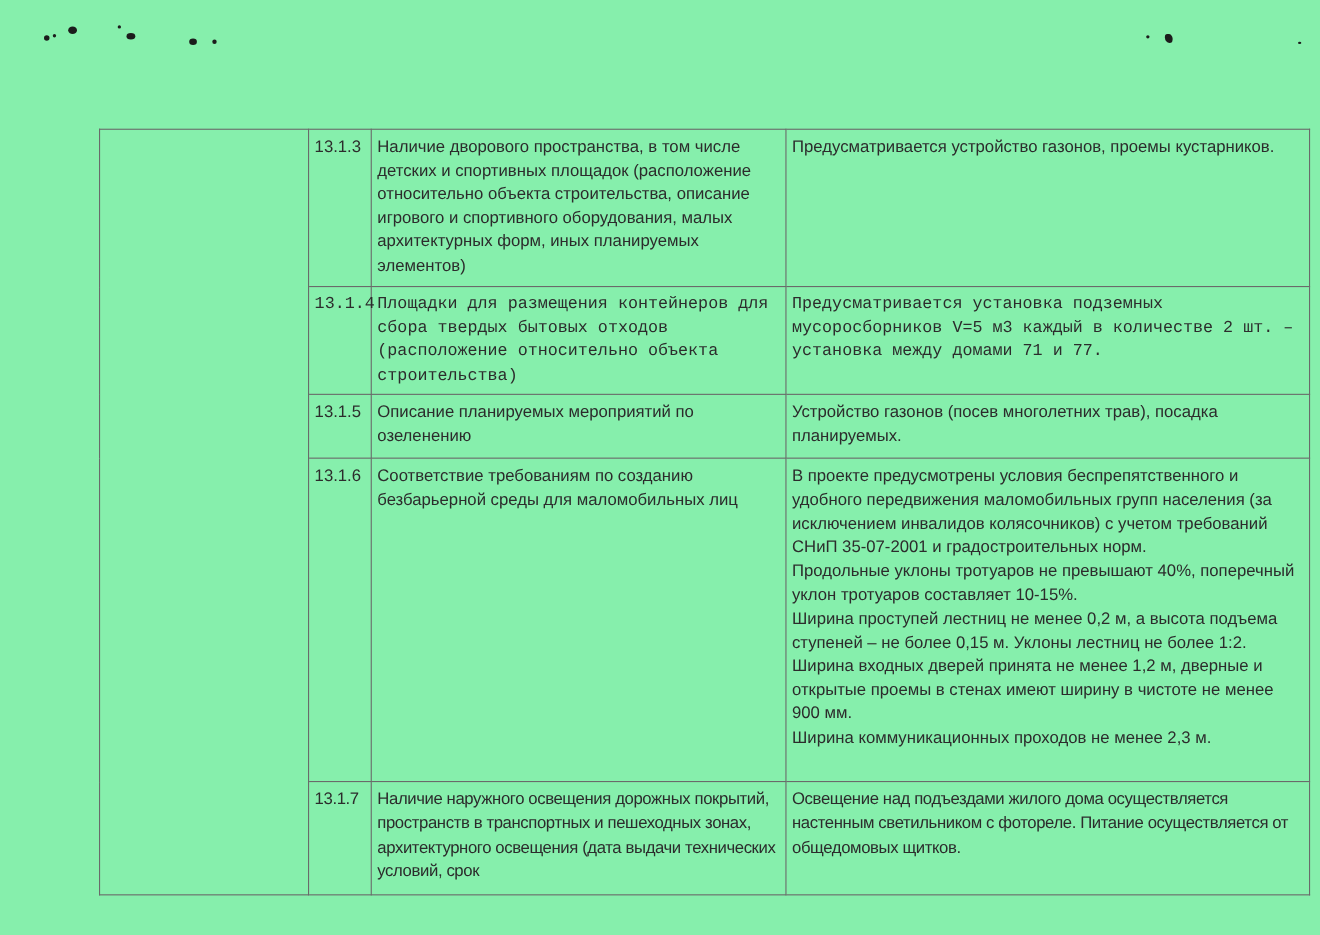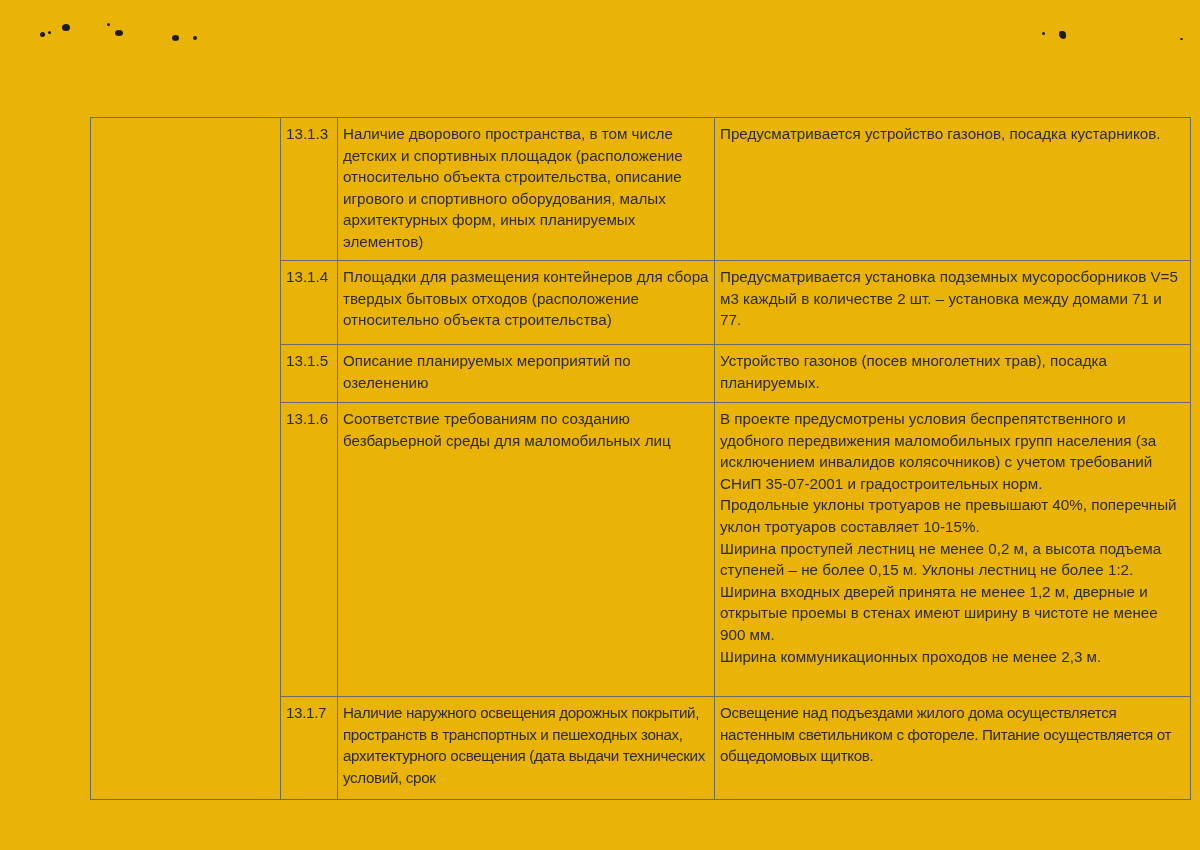--- a/index.html
+++ b/index.html
@@ -12,21 +12,21 @@
       height: 850px;
       position: relative;
       overflow: hidden;
       font-family: "Liberation Sans", "DejaVu Sans", sans-serif;
       color: #2a2a2a;
     }
     .page {
       position: absolute;
       left: 0; top: 0;
       width: 1200px; height: 850px;
-      background: #eab308;
+      background: #86efac;
     }
     .speck {
       position: absolute;
       background: #1c1c1c;
       border-radius: 50%;
     }
     table.doc-table {
       position: absolute;
       left: 90px;
       top: 117px;
@@ -40,21 +40,21 @@
       font-size: 15.2px;
       line-height: 21.6px;
       padding: 5px 5px 6px 5px;
       color: #2c2c2c;
     }
     td.col-section { width: 179px; }
     td.col-num { width: 46px; padding-left: 4px; padding-right: 2px; white-space: nowrap; }
     td.col-desc { width: 366px; }
     td.col-value { width: 465px; }
     .row-1313 td { height: 131px; }
-    .row-1314 td { height: 72px; }
+    .row-1314 td { height: 72px; font-family: Liberation Mono, monospace; }
     .row-1315 td { height: 46px; }
     .row-1316 td { height: 282px; }
     .row-1317 td { height: 91px; }
     .line { display: block; }
     .narrow-font {
       font-size: 14.6px;
       letter-spacing: -0.35px;
     }
   </style>
 </head>
@@ -73,21 +73,21 @@
   <div class="speck" style="left:1059px;top:31px;width:7px;height:8px;border-radius:30% 50% 40% 60%;"></div>
   <div class="speck" style="left:1180px;top:38px;width:3px;height:2px;"></div>
 
   <table class="doc-table">
     <tbody>
       <tr class="row-1313">
         <td class="col-section" rowspan="5"></td>
         <td class="col-num">13.1.3</td>
         <td class="col-desc">Наличие дворового пространства, в том числе детских и спортивных площадок (расположение относительно объекта строительства, описание игрового и спортивного оборудования, малых архитектурных форм, иных планируемых элементов)</td>
         <td class="col-value">
-          <span class="line">Предусматривается устройство газонов, посадка кустарников.</span>
+          <span class="line">Предусматривается устройство газонов, проемы кустарников.</span>
         </td>
       </tr>
       <tr class="row-1314">
         <td class="col-num">13.1.4</td>
         <td class="col-desc">Площадки для размещения контейнеров для сбора твердых бытовых отходов (расположение относительно объекта строительства)</td>
         <td class="col-value">
           <span class="line">Предусматривается установка подземных мусоросборников V=5 м3 каждый в количестве 2 шт. – установка между домами 71 и 77.</span>
         </td>
       </tr>
       <tr class="row-1315">

